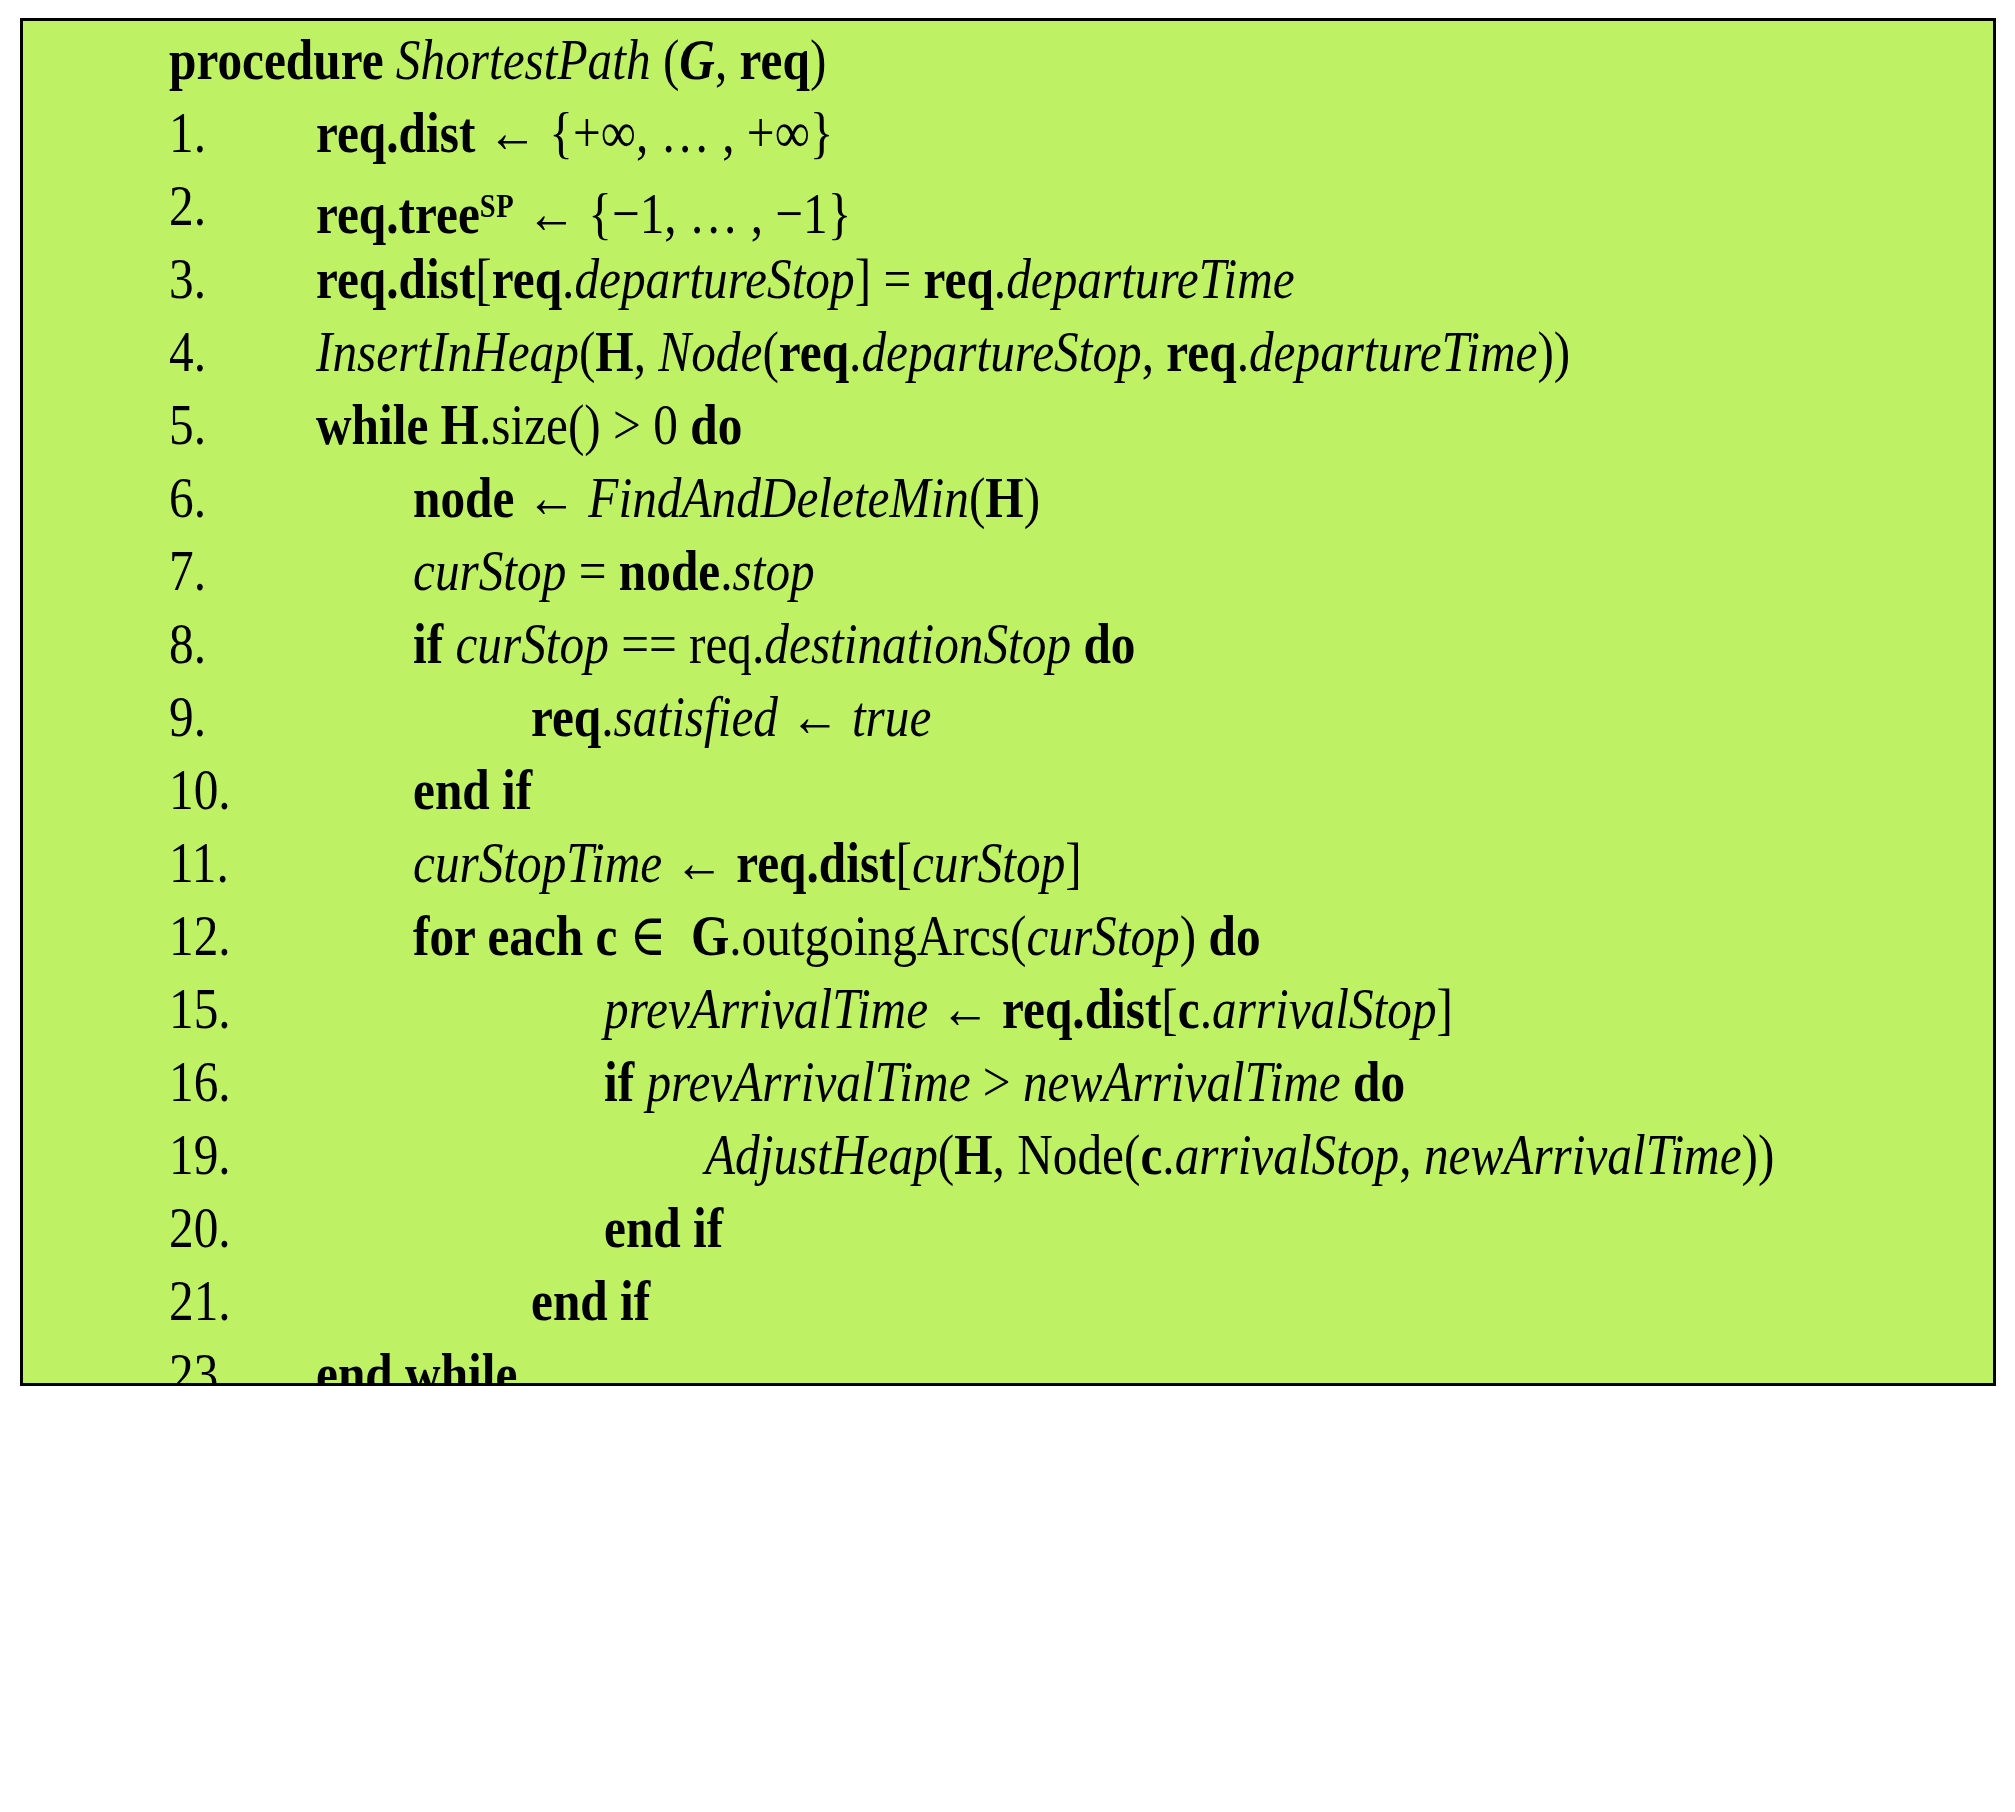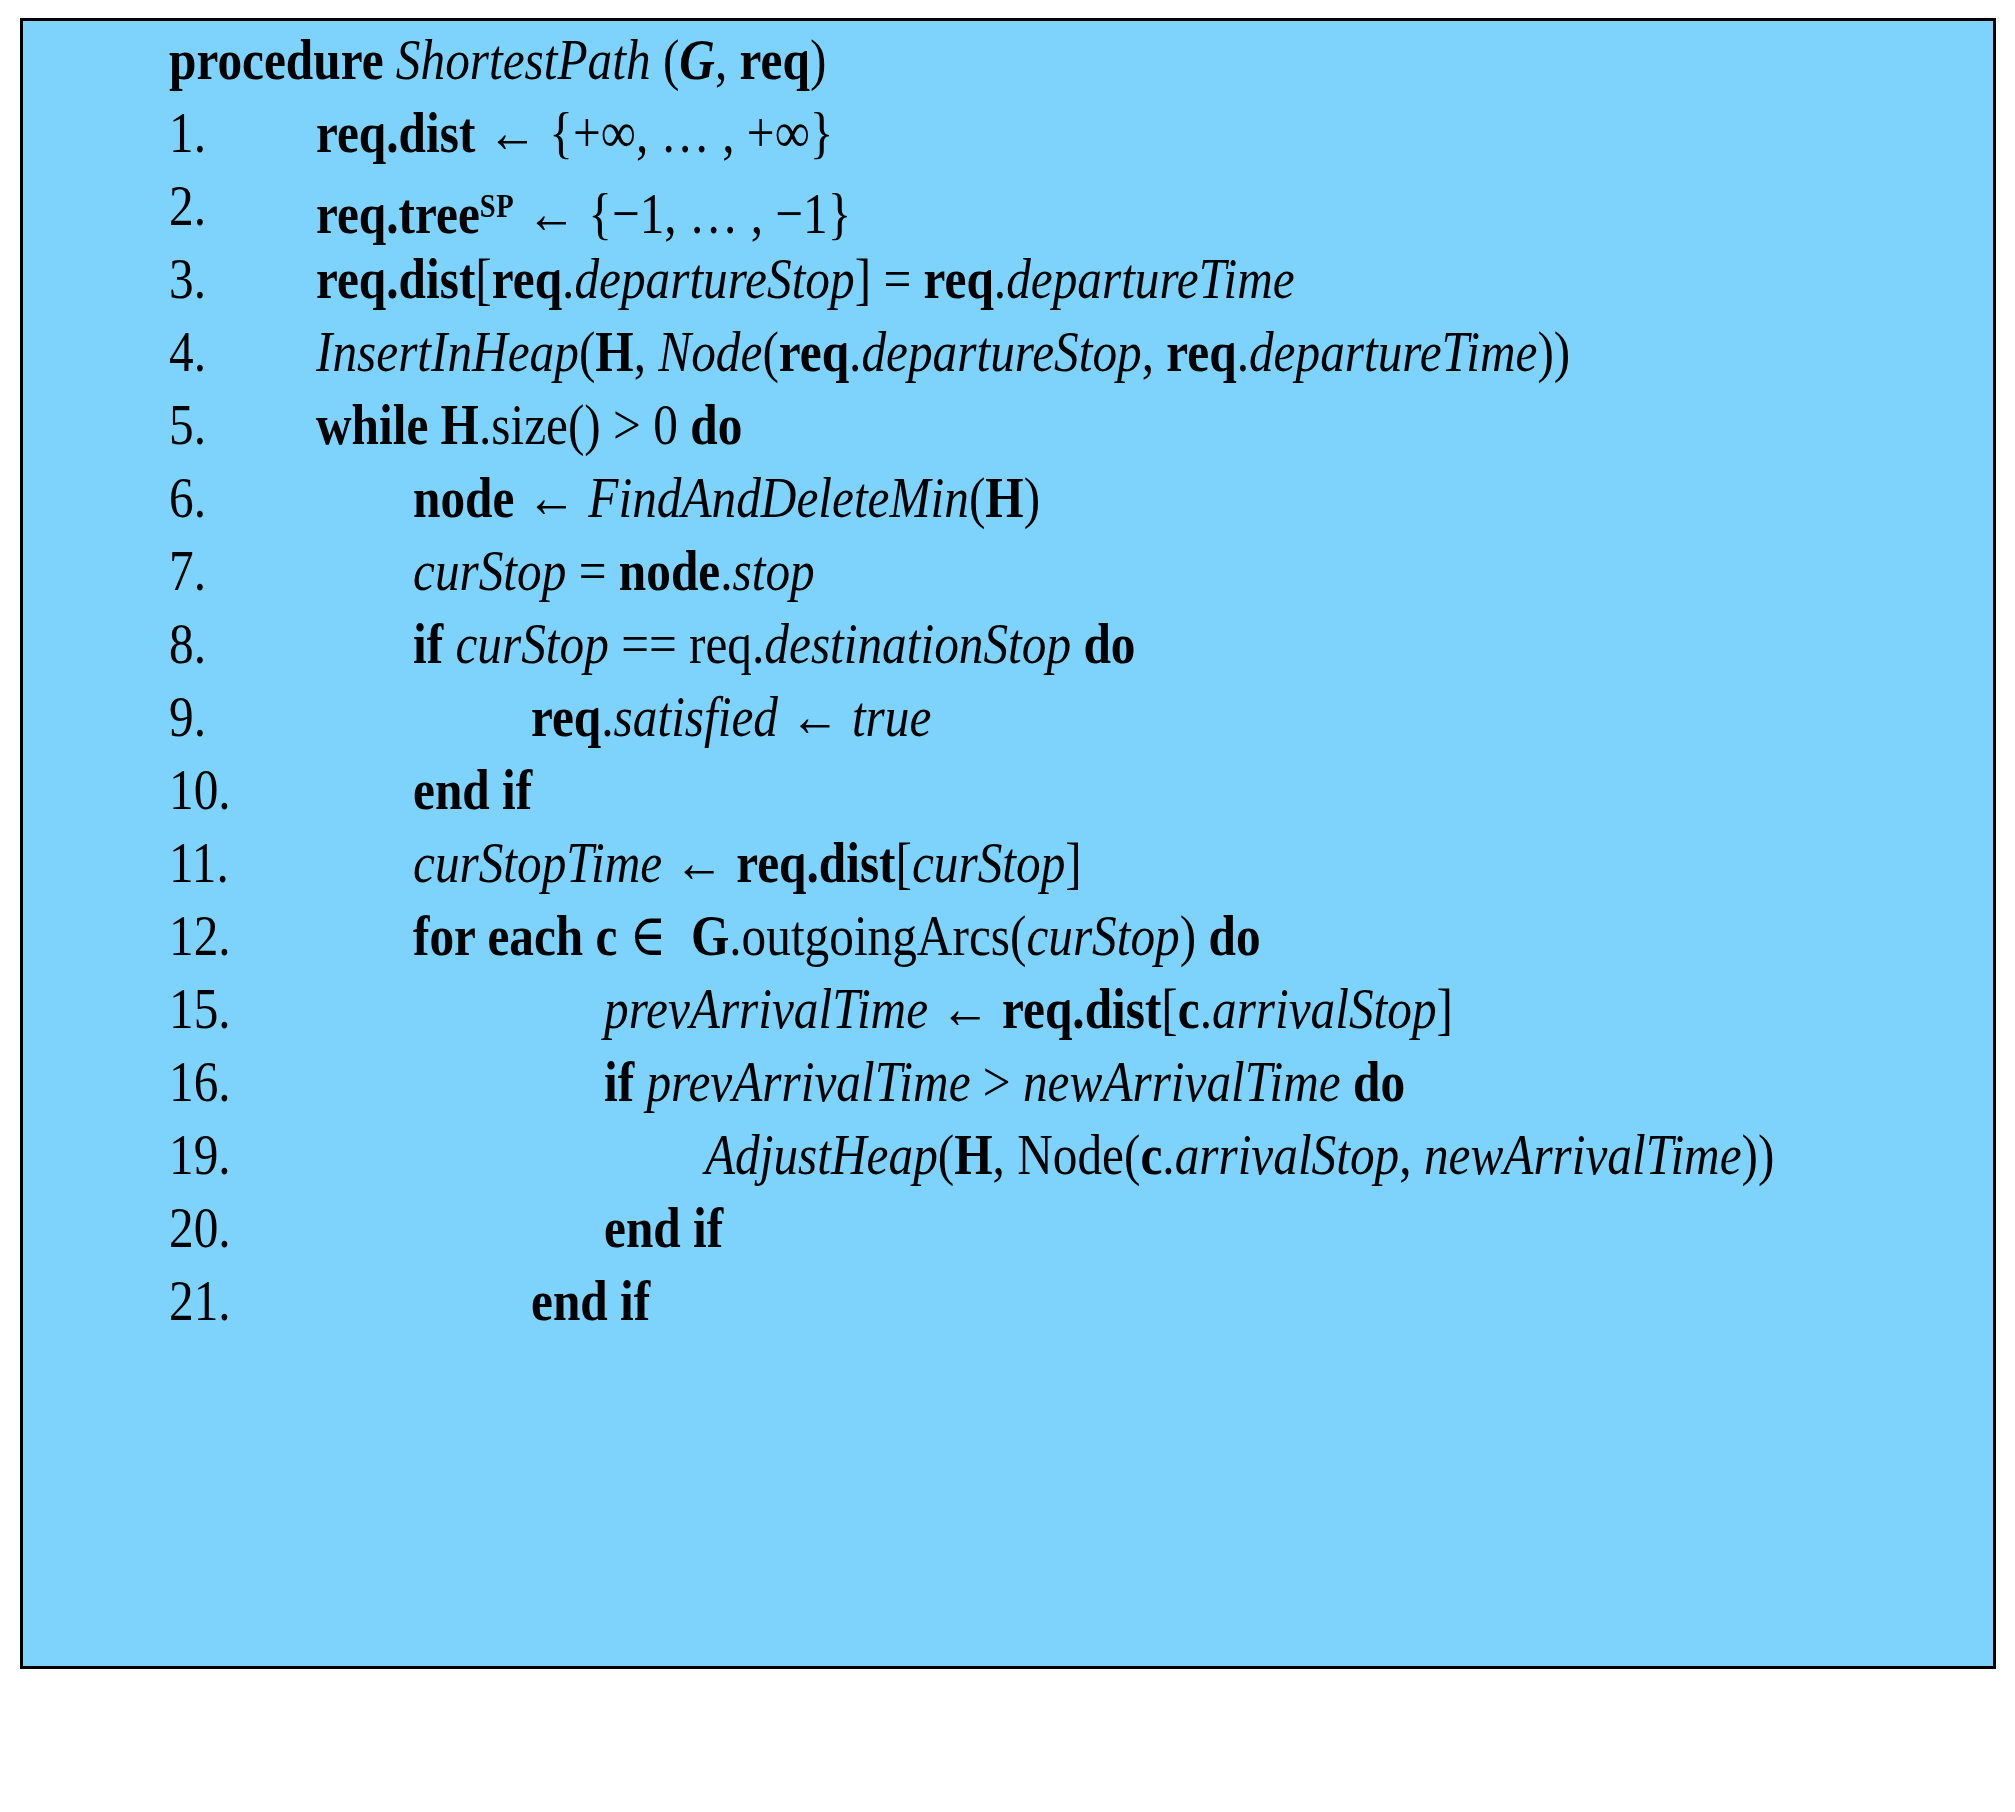--- a/index.html
+++ b/index.html
@@ -15,25 +15,25 @@
     position: relative;
     width: 2015px;
     height: 1813px;
     background: #ffffff;
   }
   .frame {
     position: absolute;
     left: 19.7px;
     top: 18.4px;
     width: 1976px;
-    height: 1651px;
+    height: 1368px;
     border: 3.9px solid #000000;
     box-sizing: border-box;
     overflow: hidden;
-    background: #7dd3fc;
+    background: #bef264;
   }
   .lines {
     position: absolute;
     left: 0;
     top: 1.3px;
     right: 0;
     bottom: 0;
   }
   .row {
     position: relative;
@@ -139,16 +139,20 @@
           <span class="content i5"><span class="s-i">AdjustHeap</span><span class="s-r">(</span><span class="s-b">H</span><span class="s-r">, Node(</span><span class="s-b">c</span><span class="s-r">.</span><span class="s-i">arrivalStop</span><span class="s-r">, </span><span class="s-i">newArrivalTime</span><span class="s-r">))</span></span>
         </div>
         <div class="row">
           <span class="num">20.</span>
           <span class="content i4"><span class="s-b">end if</span></span>
         </div>
         <div class="row">
           <span class="num">21.</span>
           <span class="content i3"><span class="s-b">end if</span></span>
         </div>
+        <div class="row">
+          <span class="num">23.</span>
+          <span class="content i1"><span class="s-b">end while</span></span>
+        </div>
       </div>
   </div>
 </div>
 
 
 </body></html>

